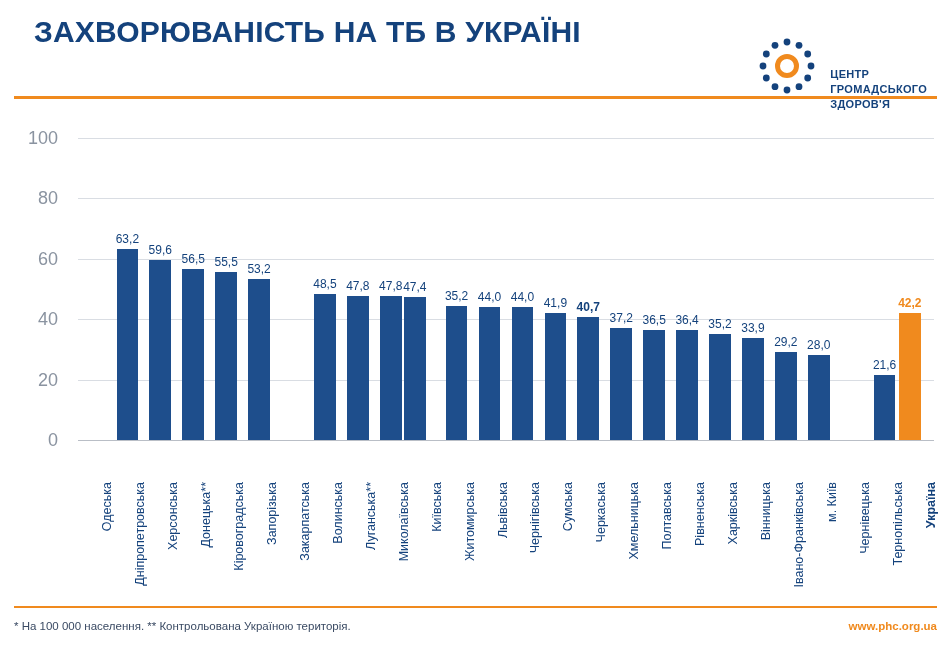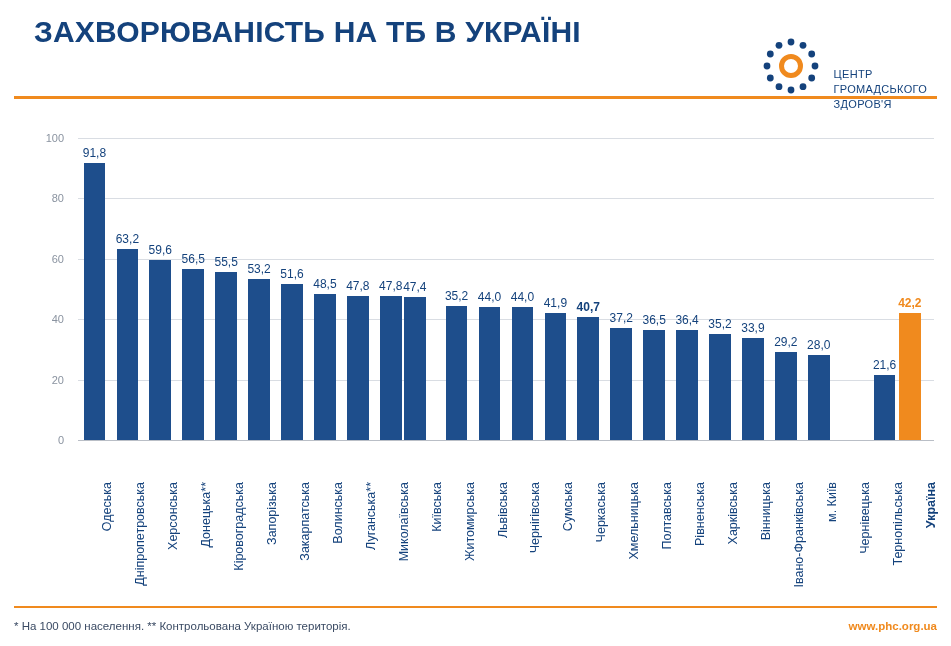--- a/index.html
+++ b/index.html
@@ -38,21 +38,21 @@
   .logo-wrap {
     display: flex;
     align-items: center;
     gap: 12px;
     padding-right: 10px;
     padding-top: 4px;
   }
   .logo-mark { width: 62px; height: 62px; flex: none; }
   .logo-text {
     font-size: 11px;
-    font-weight: normal;
+    font-weight: bold;
     line-height: 1.35;
     color: #14427c;
     letter-spacing: 0.3px;
     text-transform: uppercase;
     margin-top: 47px;
   }
   .rule-top {
     position: absolute;
     left: 14px; right: 14px;
     top: 96px;
@@ -76,22 +76,22 @@
     background: #d9dde3;
   }
   .gridline.axis { background: #b9bec6; }
   .ylabels {
     position: absolute;
     left: 30px; top: 34px;
     width: 40px; height: 302px;
   }
   .ylabels span {
     position: absolute;
-    right: 6px;
-    font-size: 11px;
+    right: 12px;
+    font-size: 18px;
     color: #8a93a0;
     transform: translateY(-50%);
     white-space: nowrap;
   }
   .bars {
     position: absolute;
     left: 78px; top: 34px;
     width: 856px; height: 302px;
   }
   .bar-slot {
@@ -196,24 +196,20 @@
     </div>
   <div class="plot" id="gridlines">
       <div class="gridline axis" style="top: 302px;"></div>
       <div class="gridline" style="top: 241.6px;"></div>
       <div class="gridline" style="top: 181.2px;"></div>
       <div class="gridline" style="top: 120.8px;"></div>
       <div class="gridline" style="top: 60.4px;"></div>
       <div class="gridline" style="top: 0px;"></div>
     </div>
   <div class="bars" id="bars">
-      <div class="bar-slot" style="left: 5.59692px; width: 21.7292px;">
-        <div class="bar" style="height: 277.236px;"></div>
-        <div class="bar-value" style="bottom: 280.236px;">91,8</div>
-      </div>
       <div class="cat-label" style="left: 22.4615px;">Одеська</div>
       <div class="bar-slot" style="left: 38.52px; width: 21.7292px;">
         <div class="bar" style="height: 190.864px;"></div>
         <div class="bar-value" style="bottom: 193.864px;">63,2</div>
       </div>
       <div class="cat-label" style="left: 55.3846px;">Дніпропетровська</div>
       <div class="bar-slot" style="left: 71.4431px; width: 21.7292px;">
         <div class="bar" style="height: 179.992px;"></div>
         <div class="bar-value" style="bottom: 182.992px;">59,6</div>
       </div>
@@ -226,24 +222,20 @@
       <div class="bar-slot" style="left: 137.289px; width: 21.7292px;">
         <div class="bar" style="height: 167.61px;"></div>
         <div class="bar-value" style="bottom: 170.61px;">55,5</div>
       </div>
       <div class="cat-label" style="left: 154.154px;">Кіровоградська</div>
       <div class="bar-slot" style="left: 170.212px; width: 21.7292px;">
         <div class="bar" style="height: 160.664px;"></div>
         <div class="bar-value" style="bottom: 163.664px;">53,2</div>
       </div>
       <div class="cat-label" style="left: 187.077px;">Запорізька</div>
-      <div class="bar-slot" style="left: 203.135px; width: 21.7292px;">
-        <div class="bar" style="height: 155.832px;"></div>
-        <div class="bar-value" style="bottom: 158.832px;">51,6</div>
-      </div>
       <div class="cat-label" style="left: 220px;">Закарпатська</div>
       <div class="bar-slot" style="left: 236.058px; width: 21.7292px;">
         <div class="bar" style="height: 146.47px;"></div>
         <div class="bar-value" style="bottom: 149.47px;">48,5</div>
       </div>
       <div class="cat-label" style="left: 252.923px;">Волинська</div>
       <div class="bar-slot" style="left: 268.982px; width: 21.7292px;">
         <div class="bar" style="height: 144.356px;"></div>
         <div class="bar-value" style="bottom: 147.356px;">47,8</div>
       </div>

